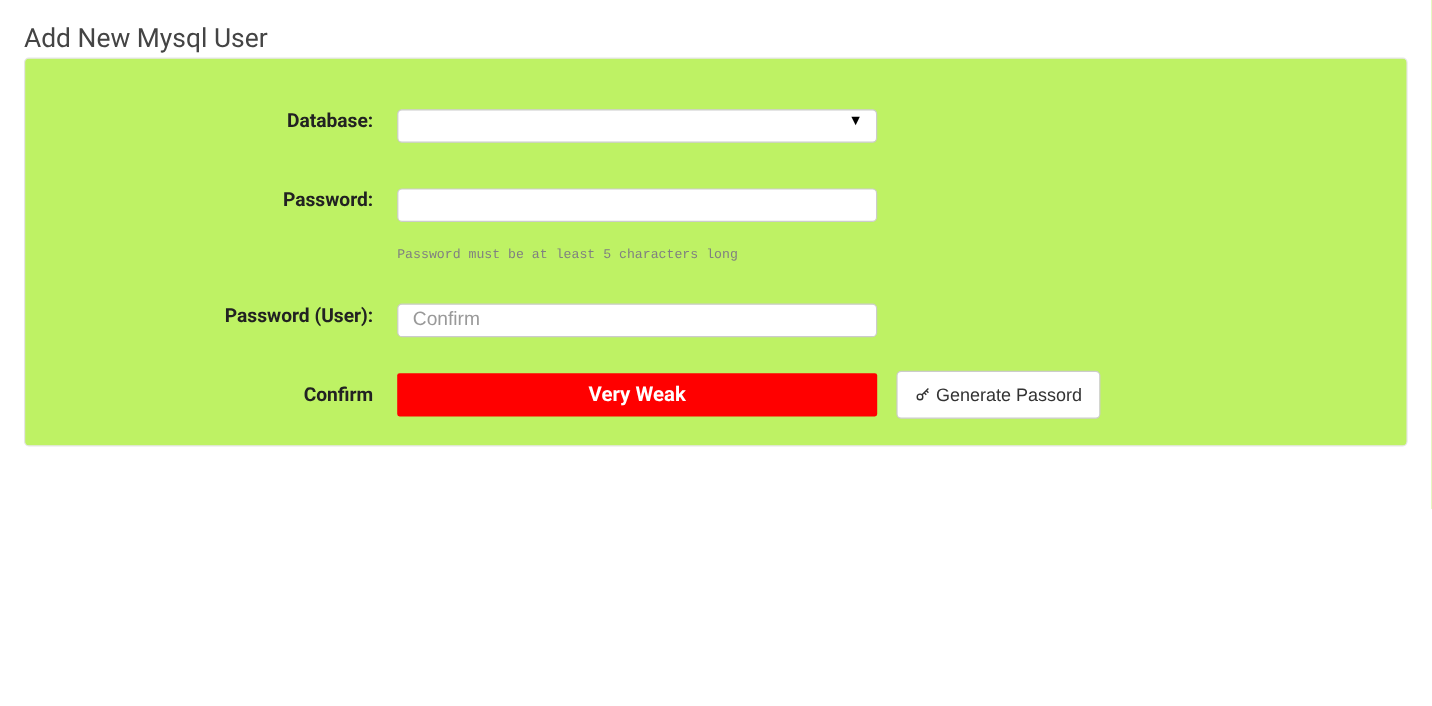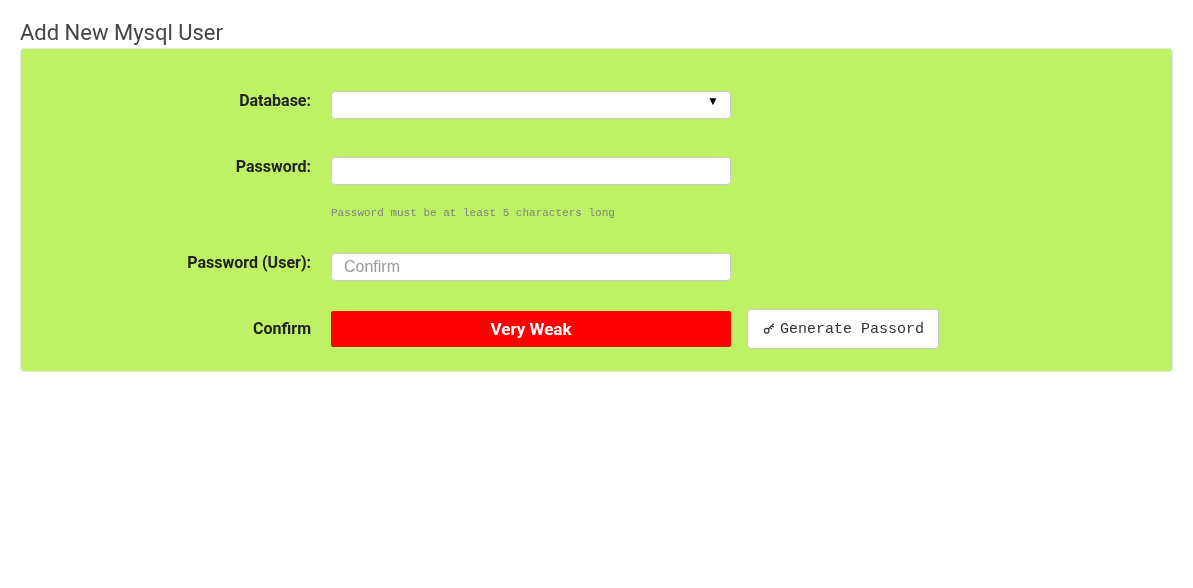--- a/index.html
+++ b/index.html
@@ -114,21 +114,20 @@
       padding: 0 14px;
       background: #fff;
       border: 1px solid #ccc;
       border-radius: 4px;
       font-size: 15px;
       color: #333;
       cursor: pointer;
       display: inline-flex;
       align-items: center;
       gap: 4px;
-      font-family: Liberation Mono, monospace;
     }
     .key-icon {
       display: inline-block;
       width: 14px;
       height: 14px;
     }
     .panel-footer {
       padding: 25px 30px;
       border-top: 1px solid #eee;
     }

